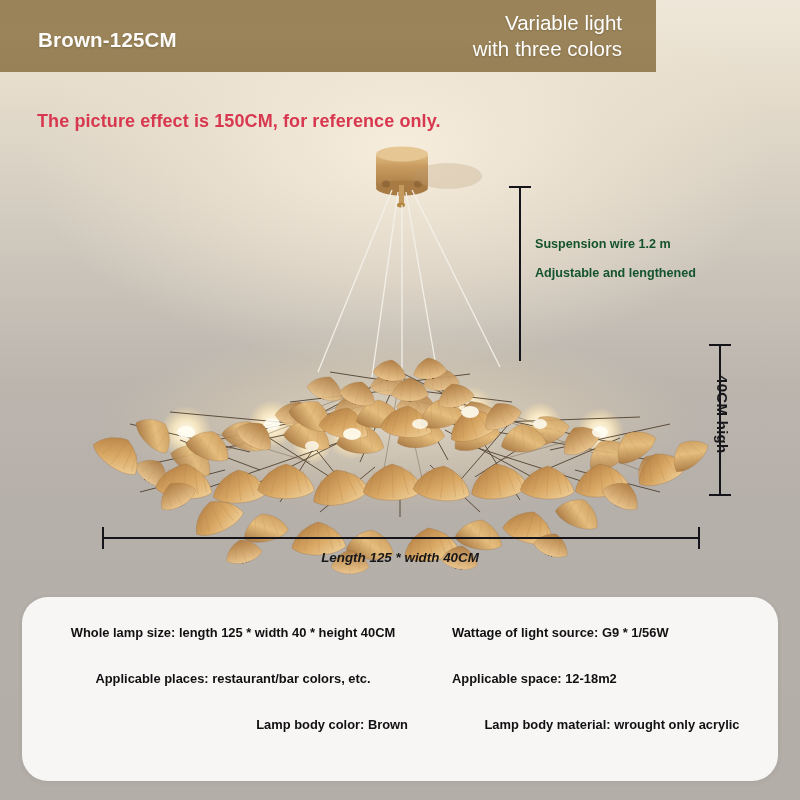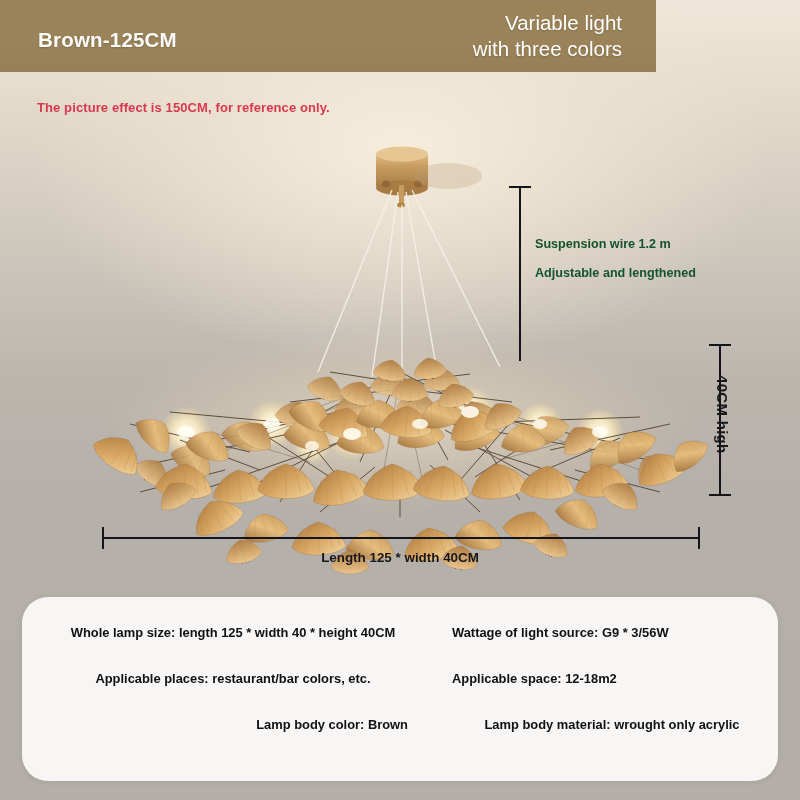--- a/index.html
+++ b/index.html
@@ -30,22 +30,22 @@
     text-shadow:0 1px 2px rgba(0,0,0,.18);
   }
   #header .title-right{
     position:absolute; right:34px; top:10px; width:300px;
     text-align:right; color:#ffffff; font-size:20.5px; font-weight:normal;
     line-height:26px; text-shadow:0 1px 2px rgba(0,0,0,.18);
   }
 
   
   #note{
-    position:absolute; left:37px; top:100px; z-index:15;
-    color:#d8384f; font-size:13px; font-weight:bold; letter-spacing:.1px;
+    position:absolute; left:37px; top:111px; z-index:15;
+    color:#d8384f; font-size:18px; font-weight:bold; letter-spacing:.1px;
   }
 
   
   #art{ position:absolute; left:0; top:72px; width:800px; height:520px; z-index:5; }
 
   
   .anno{ position:absolute; z-index:14; color:#14532d; font-size:12.6px; font-weight:bold; }
   #susp-line{
     position:absolute; left:519px; top:186px; width:2px; height:175px;
     background:#14141a; z-index:14;
@@ -70,21 +70,21 @@
   }
 
   #w-line{
     position:absolute; left:103px; top:537px; width:597px; height:2px;
     background:#14141a; z-index:14;
   }
   #w-cap-left{ position:absolute; left:102px; top:527px; width:2px; height:22px; background:#14141a; z-index:14; }
   #w-cap-right{ position:absolute; left:698px; top:527px; width:2px; height:22px; background:#14141a; z-index:14; }
   #w-text{
     position:absolute; left:0; top:550px; width:800px; text-align:center; z-index:14;
-    color:#17171a; font-size:13.4px; font-weight:bold;
+    color:#17171a; font-size:13.4px; font-weight:bold;font-style:italic;
   }
 
   
   #spec-card{
     position:absolute; left:22px; top:597px; width:756px; height:184px;
     background:#f7f6f4; border-radius:26px; z-index:16;
     box-shadow:0 1px 5px rgba(60,55,48,.10);
   }
   .spec-col{ position:absolute; top:26px; }
   .spec-col.left{ left:36px; width:350px; }
@@ -314,17 +314,17 @@
 <div id="w-cap-right"></div>
 <div id="w-text">Length 125 * width 40CM</div>
 
 <div id="spec-card">
   <div class="spec-col left">
     <div class="spec-item l1">Whole lamp size: length 125 * width 40 * height 40CM</div>
     <div class="spec-item l2">Applicable places: restaurant/bar colors, etc.</div>
     <div class="spec-item l3">Lamp body color: Brown</div>
   </div>
   <div class="spec-col right">
-    <div class="spec-item r1">Wattage of light source: G9 * 3/56W</div>
+    <div class="spec-item r1">Wattage of light source: G9 * 1/56W</div>
     <div class="spec-item r2">Applicable space: 12-18m2</div>
     <div class="spec-item r3">Lamp body material: wrought only acrylic</div>
   </div>
 </div>
 
 </body></html>

